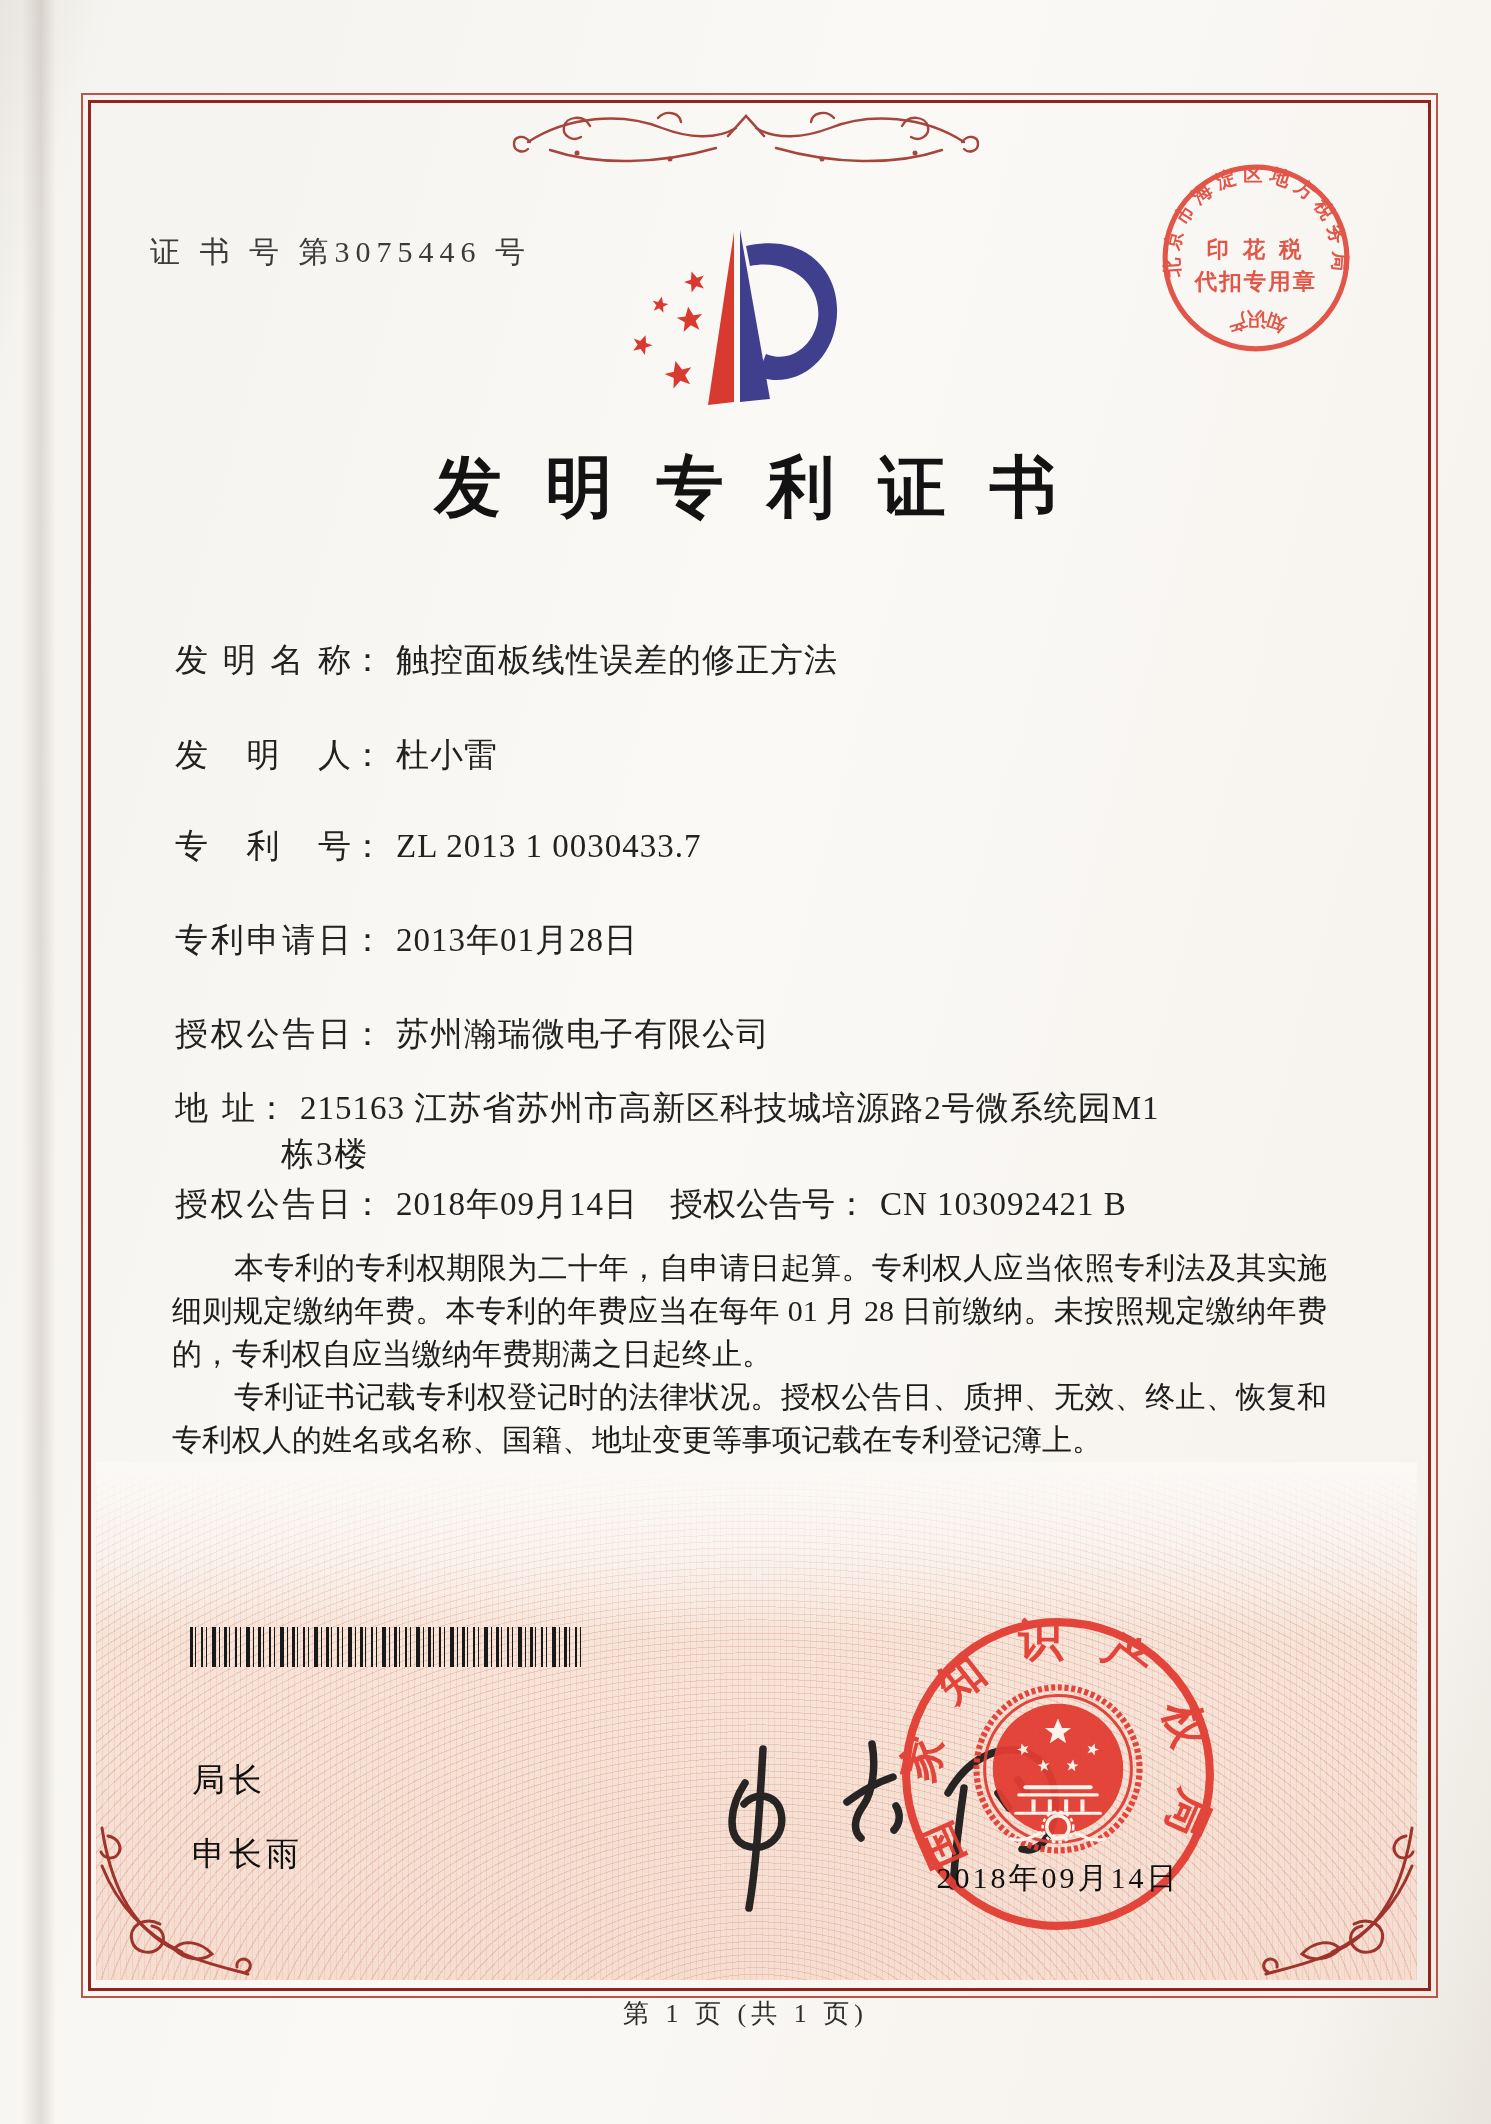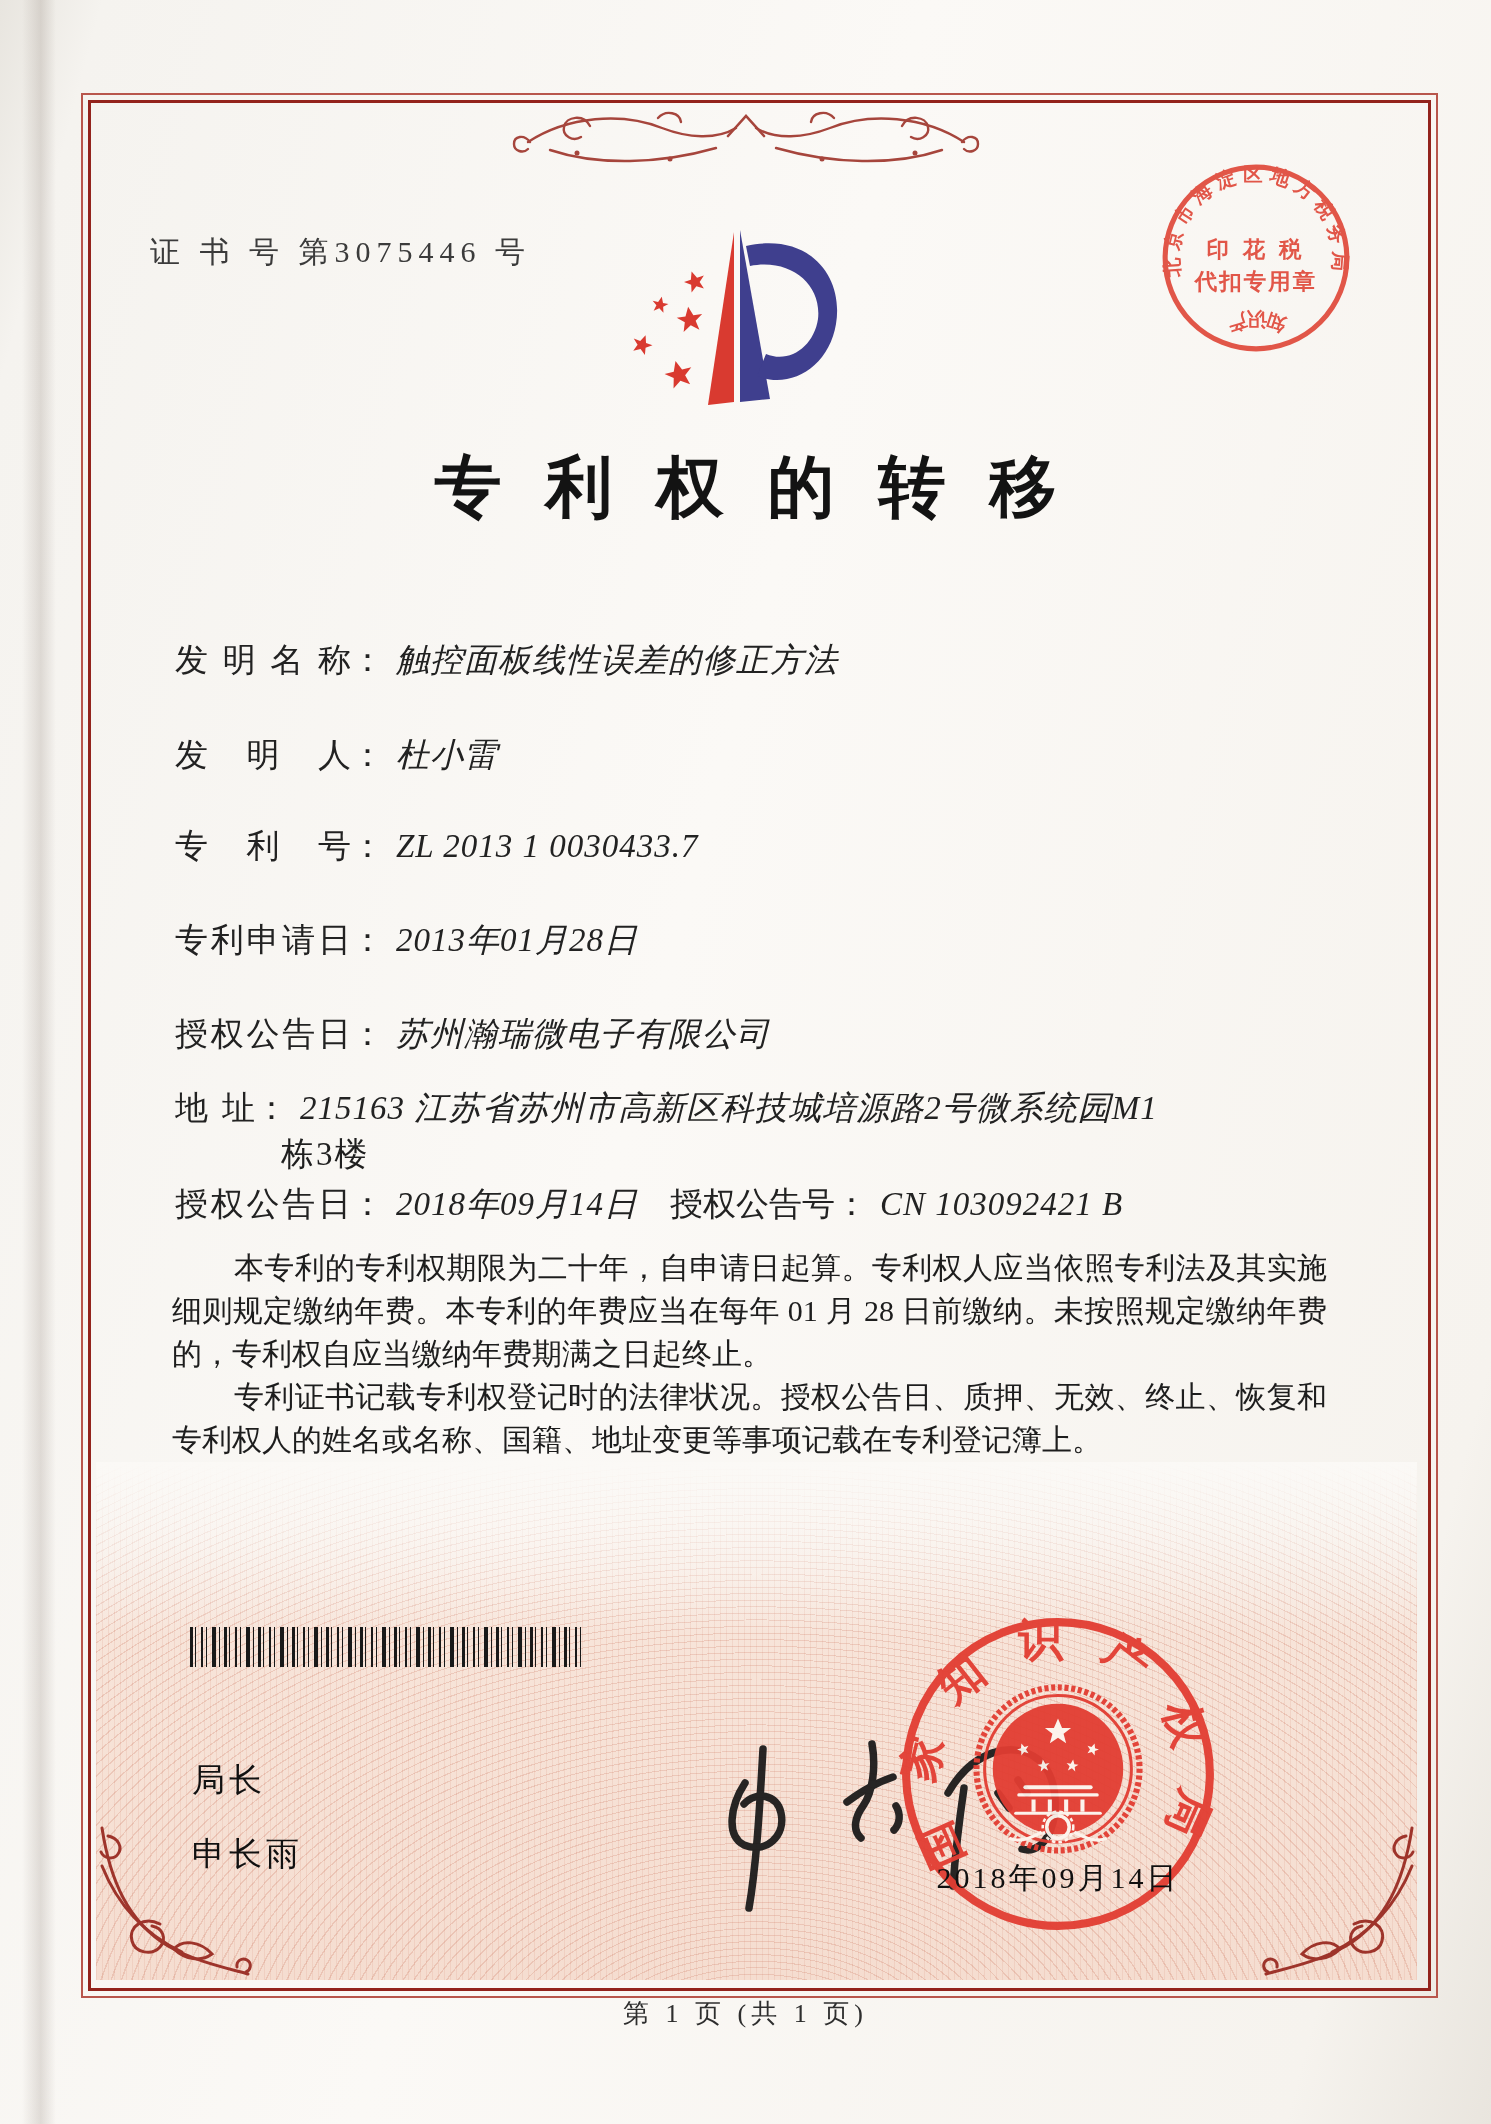--- a/index.html
+++ b/index.html
@@ -20,21 +20,21 @@
        linear-gradient(180deg, rgba(248,231,221,0) 0%, rgba(247,226,214,.9) 34%, #f5ddd0 100%);}
   .guilloche::after{content:'';position:absolute;left:0;top:0;right:0;height:170px;
        background:linear-gradient(180deg,#fbf9f6 0%,rgba(251,249,246,0) 100%);}
   .certno{left:150px;top:232px;font-size:30px;letter-spacing:6px;color:#3b3b3b;z-index:2;}
   .title{left:0;right:0;top:442px;text-align:center;font-size:67px;font-weight:700;color:#131313;
          letter-spacing:44px;padding-left:44px;z-index:2;}
   .field-row{left:175px;font-size:33px;color:#222;z-index:2;white-space:nowrap;}
   .flabel{display:inline-block;width:176px;text-align:justify;text-align-last:justify;vertical-align:bottom;}
   .flabel.narrow{width:80px;}
   .fcolon{display:inline-block;margin-right:12px;}
-  .fvalue{letter-spacing:1px;font-style:italic;}
+  .fvalue{letter-spacing:1px;}
   .addr2{left:281px;top:1132px;font-size:33px;letter-spacing:2px;z-index:2;}
   .grant2{position:absolute;left:495px;top:0;white-space:nowrap;}
   .paras{left:172px;top:1246px;width:1155px;z-index:2;}
   .paras p{margin:0;font-size:30px;line-height:43px;text-indent:62px;text-align:justify;color:#1d1d1d;}
   .barcode{left:190px;top:1627px;width:392px;height:40px;z-index:2;
      background:repeating-linear-gradient(90deg,
        #191919 0 3px,transparent 3px 5px,#191919 5px 6px,transparent 6px 11px,
        #191919 11px 13px,transparent 13px 16px,#191919 16px 17px,transparent 17px 22px,
        #191919 22px 26px,transparent 26px 29px,#191919 29px 30px,transparent 30px 34px);}
   .signer-title{left:192px;top:1758px;font-size:33px;letter-spacing:4px;color:#111;z-index:2;}
@@ -108,21 +108,21 @@
     <text font-size="19" font-weight="bold" fill="#e04a3c" letter-spacing="6" font-family="'Liberation Serif','DejaVu Serif',serif">
       <textPath href="#taxTop" startOffset="50%" text-anchor="middle">北京市海淀区地方税务局</textPath>
     </text>
     <text x="96" y="95" text-anchor="middle" font-size="22" font-weight="bold" fill="#e04a3c" letter-spacing="4" font-family="'Liberation Serif','DejaVu Serif',serif">印 花 税</text>
     <text x="96" y="126" text-anchor="middle" font-size="22" font-weight="bold" fill="#e04a3c" letter-spacing="2" font-family="'Liberation Serif','DejaVu Serif',serif">代扣专用章</text>
     <text font-size="19" font-weight="bold" fill="#e04a3c" letter-spacing="2" font-family="'Liberation Serif','DejaVu Serif',serif">
       <textPath href="#taxBottom" startOffset="50%" text-anchor="middle">国家知识产权局</textPath>
     </text>
   </svg>
 
-  <div class="abs title">专利权的转移</div>
+  <div class="abs title">发明专利证书</div>
 
   <div class="abs field-row" style="top:638px">
     <span class="flabel">发明名称</span><span class="fcolon">：</span><span class="fvalue">触控面板线性误差的修正方法</span>
   </div>
   <div class="abs field-row" style="top:733px">
     <span class="flabel">发明人</span><span class="fcolon">：</span><span class="fvalue">杜小雷</span>
   </div>
   <div class="abs field-row" style="top:824px">
     <span class="flabel">专利号</span><span class="fcolon">：</span><span class="fvalue">ZL 2013 1 0030433.7</span>
   </div>

